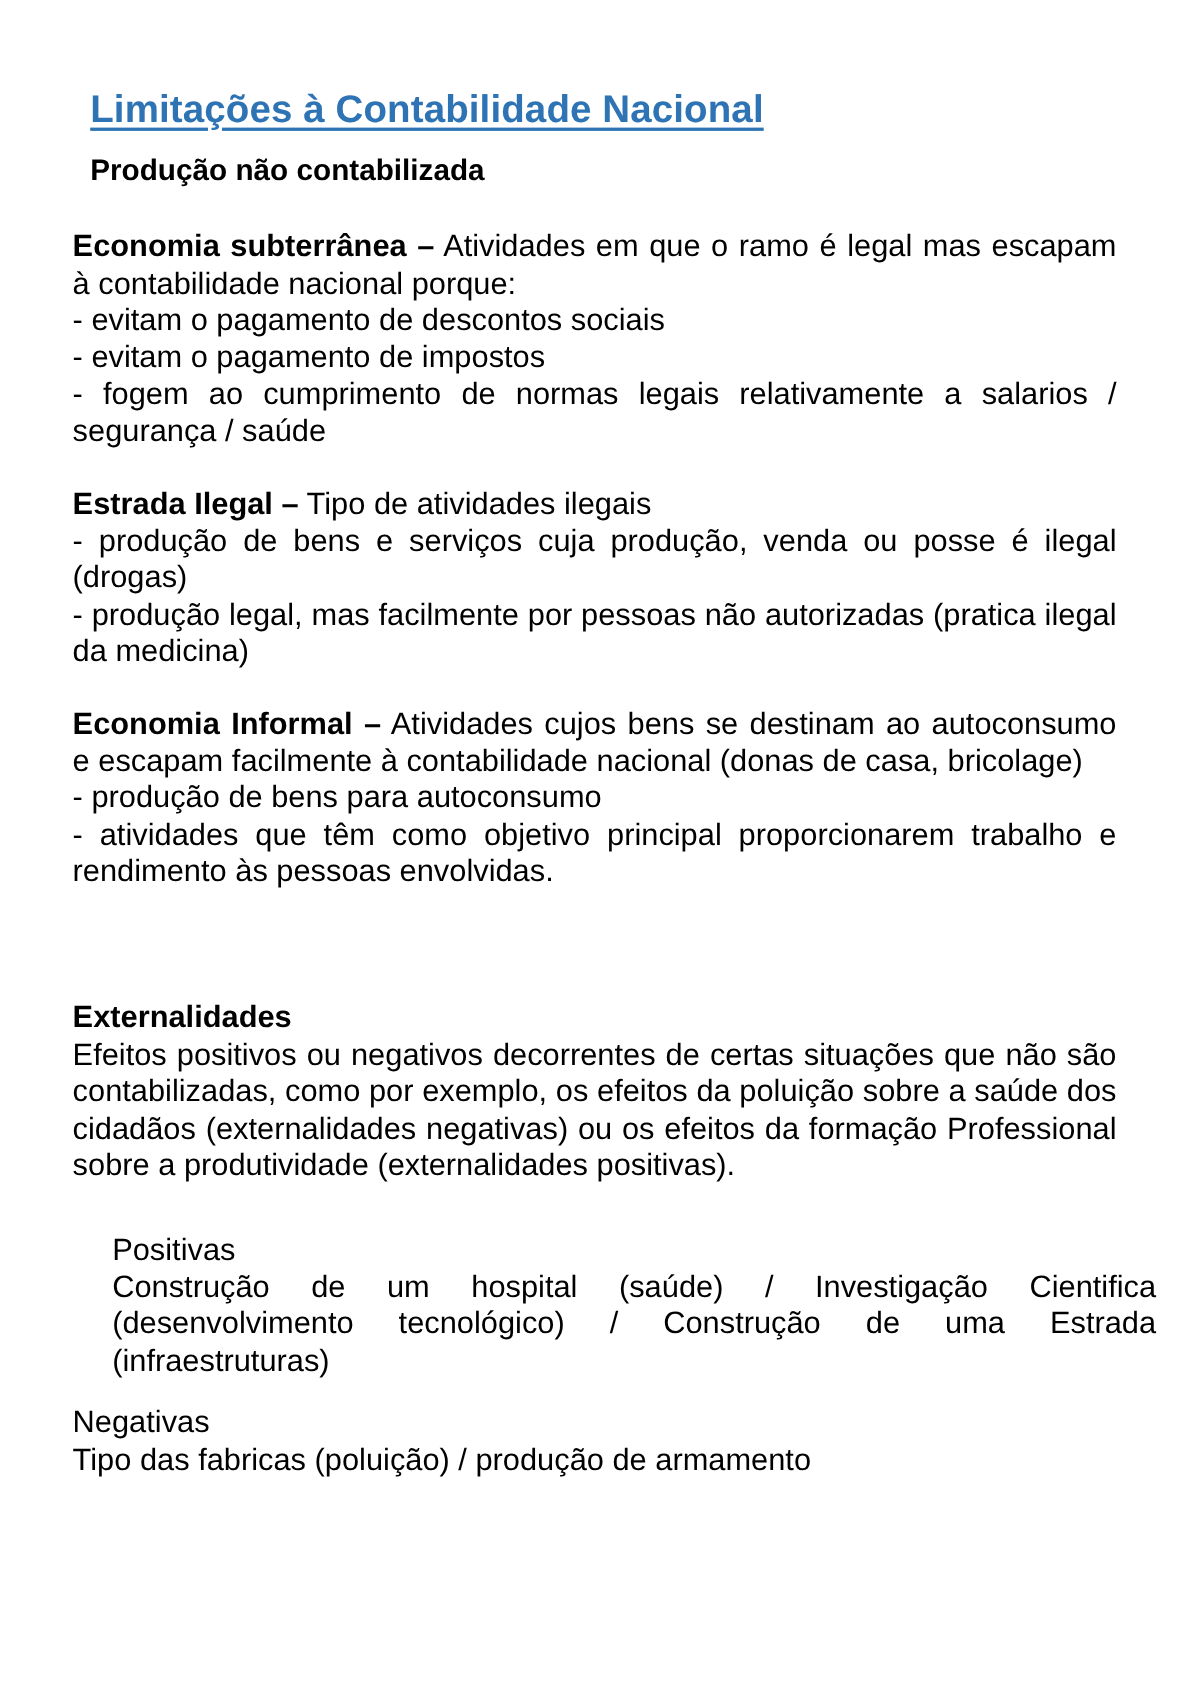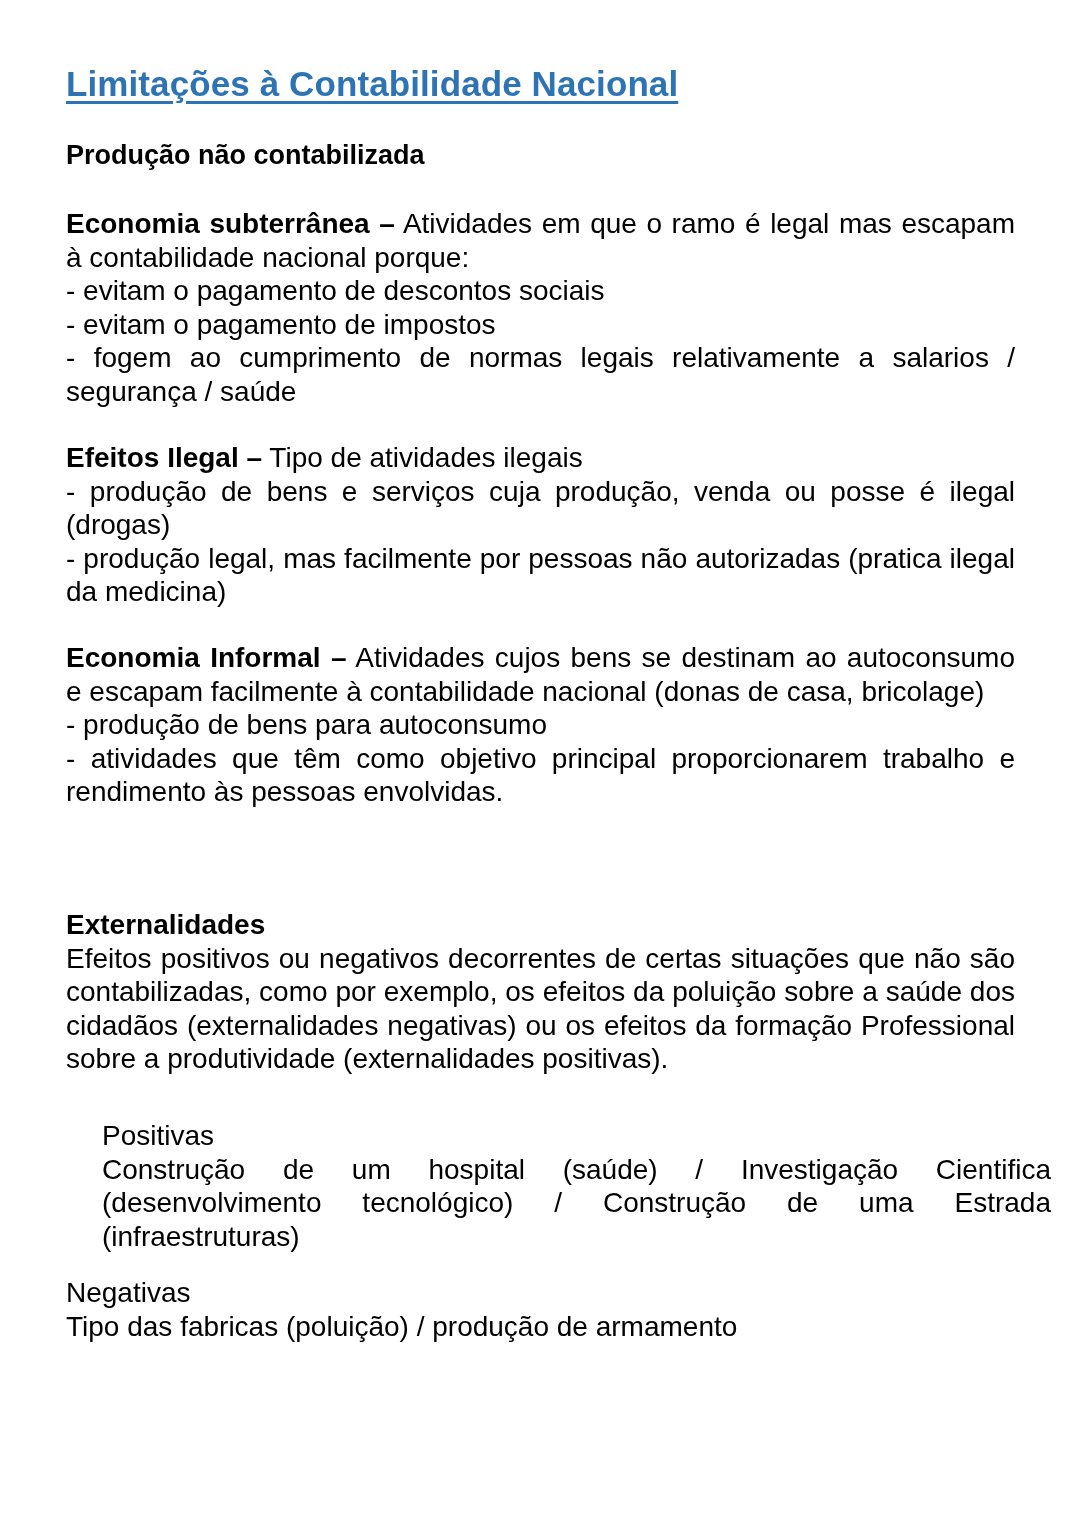--- a/index.html
+++ b/index.html
@@ -18,33 +18,33 @@
     .page {
       position: absolute;
       left: 66px;
       top: 0;
       width: 949px;
     }
     .title {
       position: absolute;
       left: 0;
       top: 64px;
-      margin: 0;
+      margin: 16px;
       font-size: 35px;
       font-weight: bold;
       color: #2E74B5;
       text-decoration: underline;
       text-decoration-thickness: 3px;
       text-underline-offset: 5px;
       white-space: nowrap;
       letter-spacing: 0.1px;
     }
     .subtitle {
       position: absolute;
-      left: 0;
+      left: 16px;
       top: 140px;
       margin: 0;
       font-size: 27px;
       font-weight: bold;
       white-space: nowrap;
     }
     .block {
       position: absolute;
       left: 0;
       width: 949px;
@@ -69,21 +69,21 @@
   <h2 class="subtitle">Produção não contabilizada</h2>
 
   <div class="block" style="top:207px;">
     <p><span class="b">Economia subterrânea –</span><span> Atividades em que o ramo é legal mas escapam à contabilidade nacional porque:</span></p>
     <p>- evitam o pagamento de descontos sociais</p>
     <p>- evitam o pagamento de impostos</p>
     <p>- fogem ao cumprimento de normas legais relativamente a salarios / segurança / saúde</p>
   </div>
 
   <div class="block" style="top:441px;">
-    <p><span class="b">Efeitos Ilegal –</span><span> Tipo de atividades ilegais</span></p>
+    <p><span class="b">Estrada Ilegal –</span><span> Tipo de atividades ilegais</span></p>
     <p>- produção de bens e serviços cuja produção, venda ou posse é ilegal (drogas)</p>
     <p>- produção legal, mas facilmente por pessoas não autorizadas (pratica ilegal da medicina)</p>
   </div>
 
   <div class="block" style="top:641px;">
     <p><span class="b">Economia Informal –</span><span> Atividades cujos bens se destinam ao autoconsumo e escapam facilmente à contabilidade nacional (donas de casa, bricolage)</span></p>
     <p>- produção de bens para autoconsumo</p>
     <p>- atividades que têm como objetivo principal proporcionarem trabalho e rendimento às pessoas envolvidas.</p>
   </div>
 

